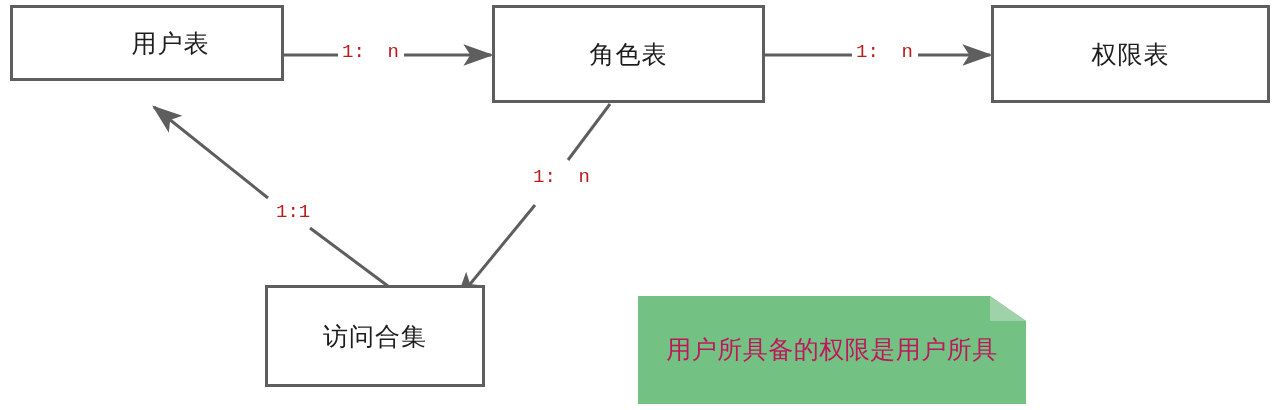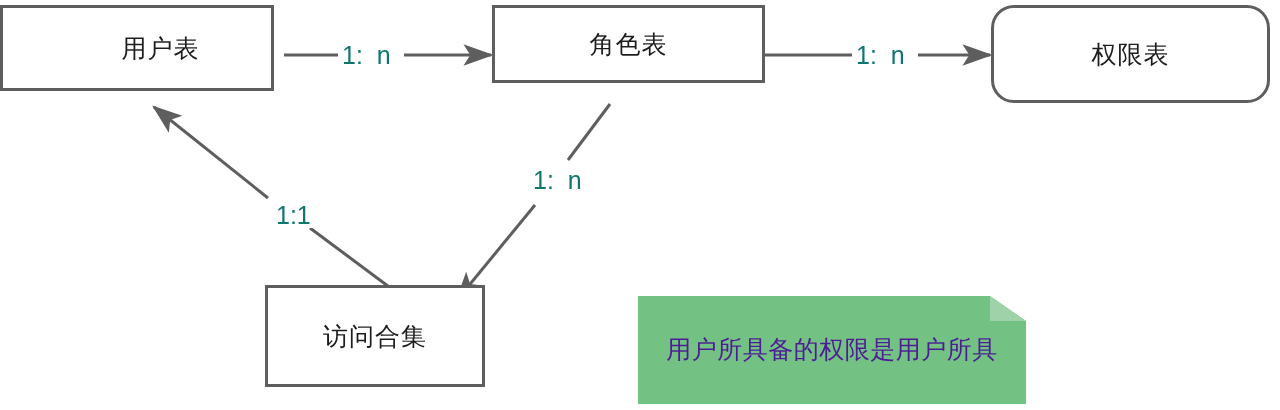--- a/index.html
+++ b/index.html
@@ -33,31 +33,32 @@
   }
   .node-label {
     font-size: 25px;
     color: #1d1d1d;
     letter-spacing: 1px;
     line-height: 1;
     white-space: nowrap;
   }
   .edge-label {
     position: absolute;
-    font-size: 25px;
-    color: #0f766e;
+    font-size: 19px;
+    color: #b91c1c;
     white-space: pre;
     line-height: 1;
     background: #ffffff;
     padding: 0 2px;
+    font-family: Liberation Mono, monospace;
   }
   .note {
     position: absolute;
     box-sizing: border-box;
-    color: #4c1d95;
+    color: #be185d;
   }
   .note-text {
     position: absolute;
     left: 0;
     top: 0;
     width: 100%;
     height: 100%;
     display: flex;
     flex-direction: column;
     align-items: center;
@@ -88,29 +89,29 @@
     <line x1="765" y1="55" x2="852" y2="55" stroke="#5e5e5e" stroke-width="3"></line>
     <line x1="918" y1="55" x2="990" y2="55" stroke="#5e5e5e" stroke-width="3" marker-end="url(#arrowhead)"></line>
 
     <line x1="610" y1="104" x2="568" y2="160" stroke="#5e5e5e" stroke-width="3"></line>
     <line x1="535" y1="205" x2="457" y2="300" stroke="#5e5e5e" stroke-width="3" marker-end="url(#arrowhead)"></line>
 
     <line x1="408" y1="301" x2="310" y2="228" stroke="#5e5e5e" stroke-width="3"></line>
     <line x1="268" y1="198" x2="154" y2="107" stroke="#5e5e5e" stroke-width="3" marker-end="url(#arrowhead)"></line>
   </svg>
 
-  <div class="node-box" style="left:0; top:5px; width:274px; height:86px;padding-left:47px;">
+  <div class="node-box" style="left:10px; top:5px; width:274px; height:76px;padding-left:47px;">
     <span class="node-label">用户表</span>
   </div>
 
-  <div class="node-box" style="left:492px; top:5px; width:273px; height:78px;">
+  <div class="node-box" style="left:492px; top:5px; width:273px; height:98px;">
     <span class="node-label">角色表</span>
   </div>
 
-  <div class="node-box" style="left:991px; top:5px; width:279px; height:98px;border-radius:23px;">
+  <div class="node-box" style="left:991px; top:5px; width:279px; height:98px;">
     <span class="node-label">权限表</span>
   </div>
 
   <div class="node-box" style="left:265px; top:285px; width:220px; height:102px;">
     <span class="node-label">访问合集</span>
   </div>
 
   <div class="edge-label" style="left:340px; top:43px;">1:  n</div>
 
   <div class="edge-label" style="left:854px; top:43px;">1:  n</div>

